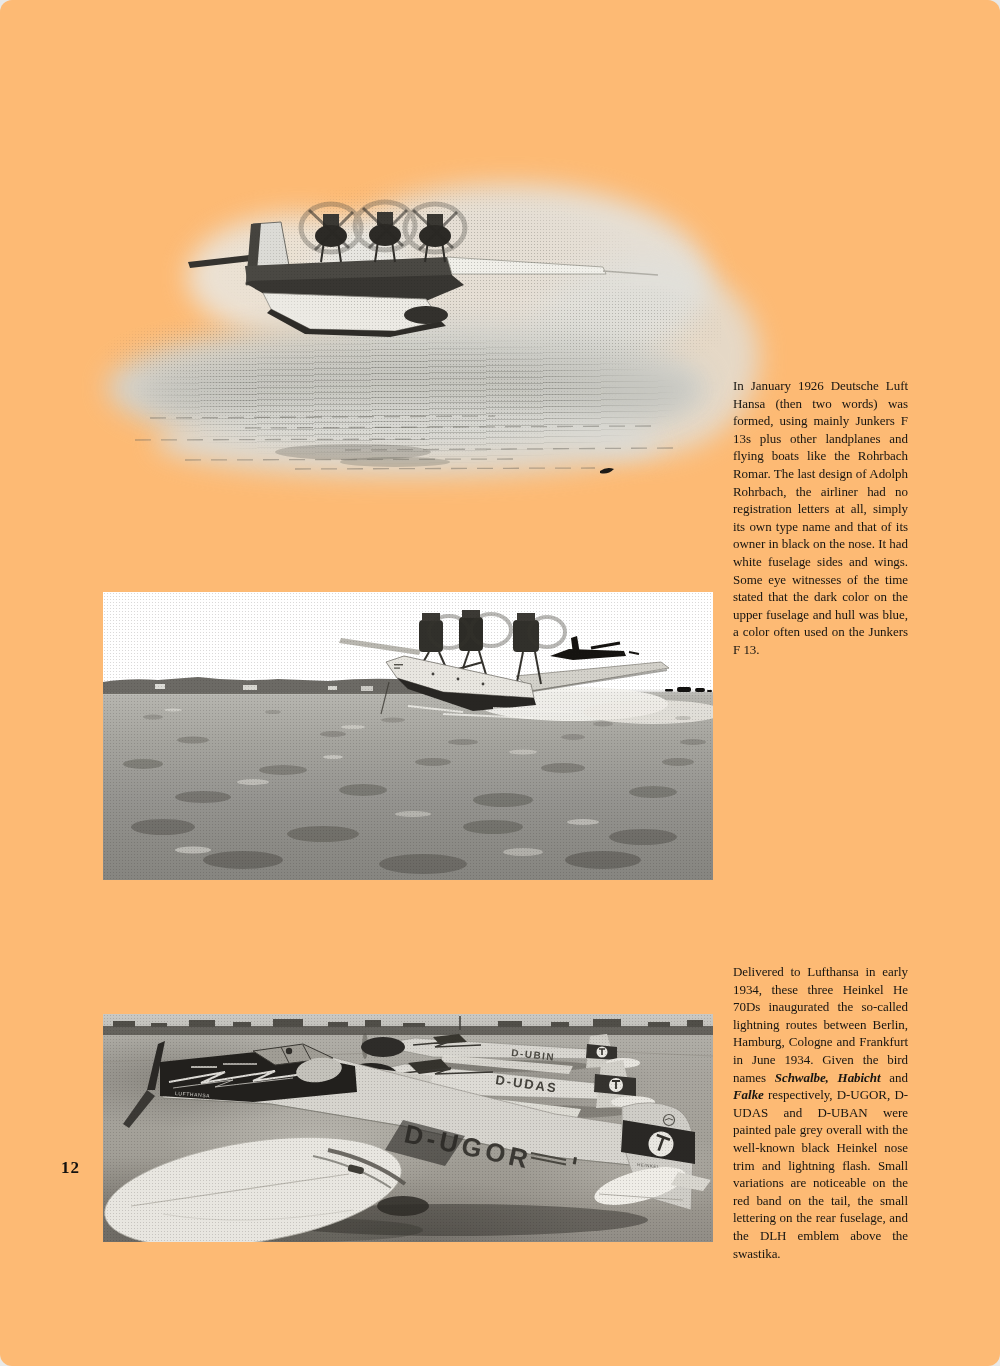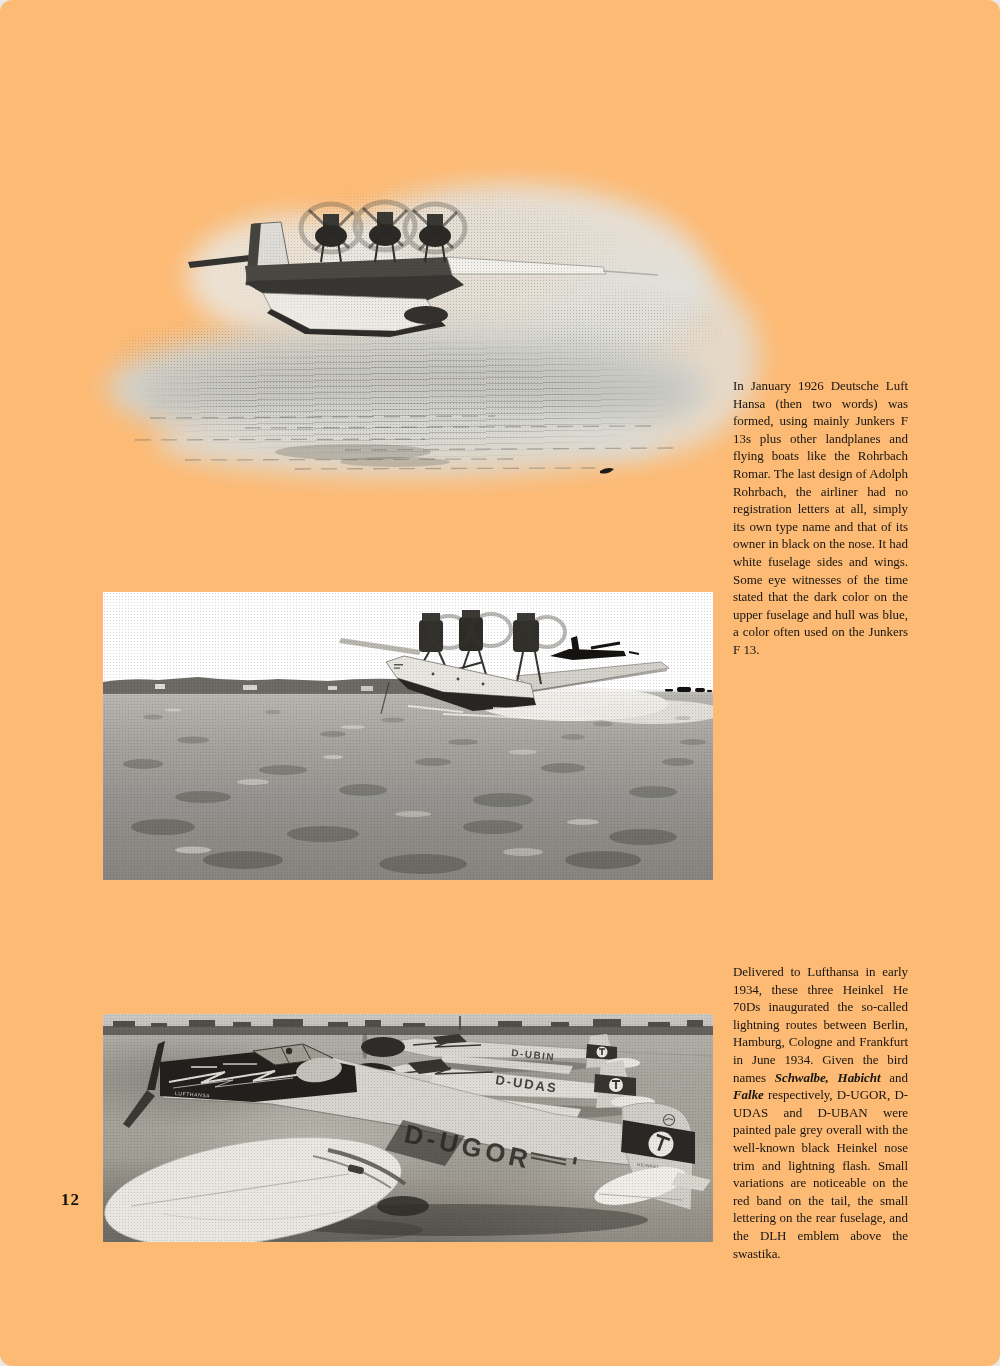--- a/index.html
+++ b/index.html
@@ -12,21 +12,21 @@
   
   .caption {
     position:absolute; width:175px; font-size:13px; line-height:17.6px;
     text-align:justify; color:#171511; letter-spacing:-0.05px;
   }
   .caption-1 { left:733px; top:377px; }
   .caption-2 { left:733px; top:963px; }
   .caption i { font-style:italic;font-weight:bold; }
 
   .page-number {
-    position:absolute; left:61px; top:1190px;
+    position:absolute; left:61px; top:1158px;
     font-size:17px; font-weight:700; letter-spacing:1px; color:#14120f;
   }
 
   
   .photo { position:absolute; }
   .photo svg { position:absolute; left:0; top:0; }
 
   .photo-1 { left:95px; top:162px; width:628px; height:318px; }
 
   .photo-2 {

